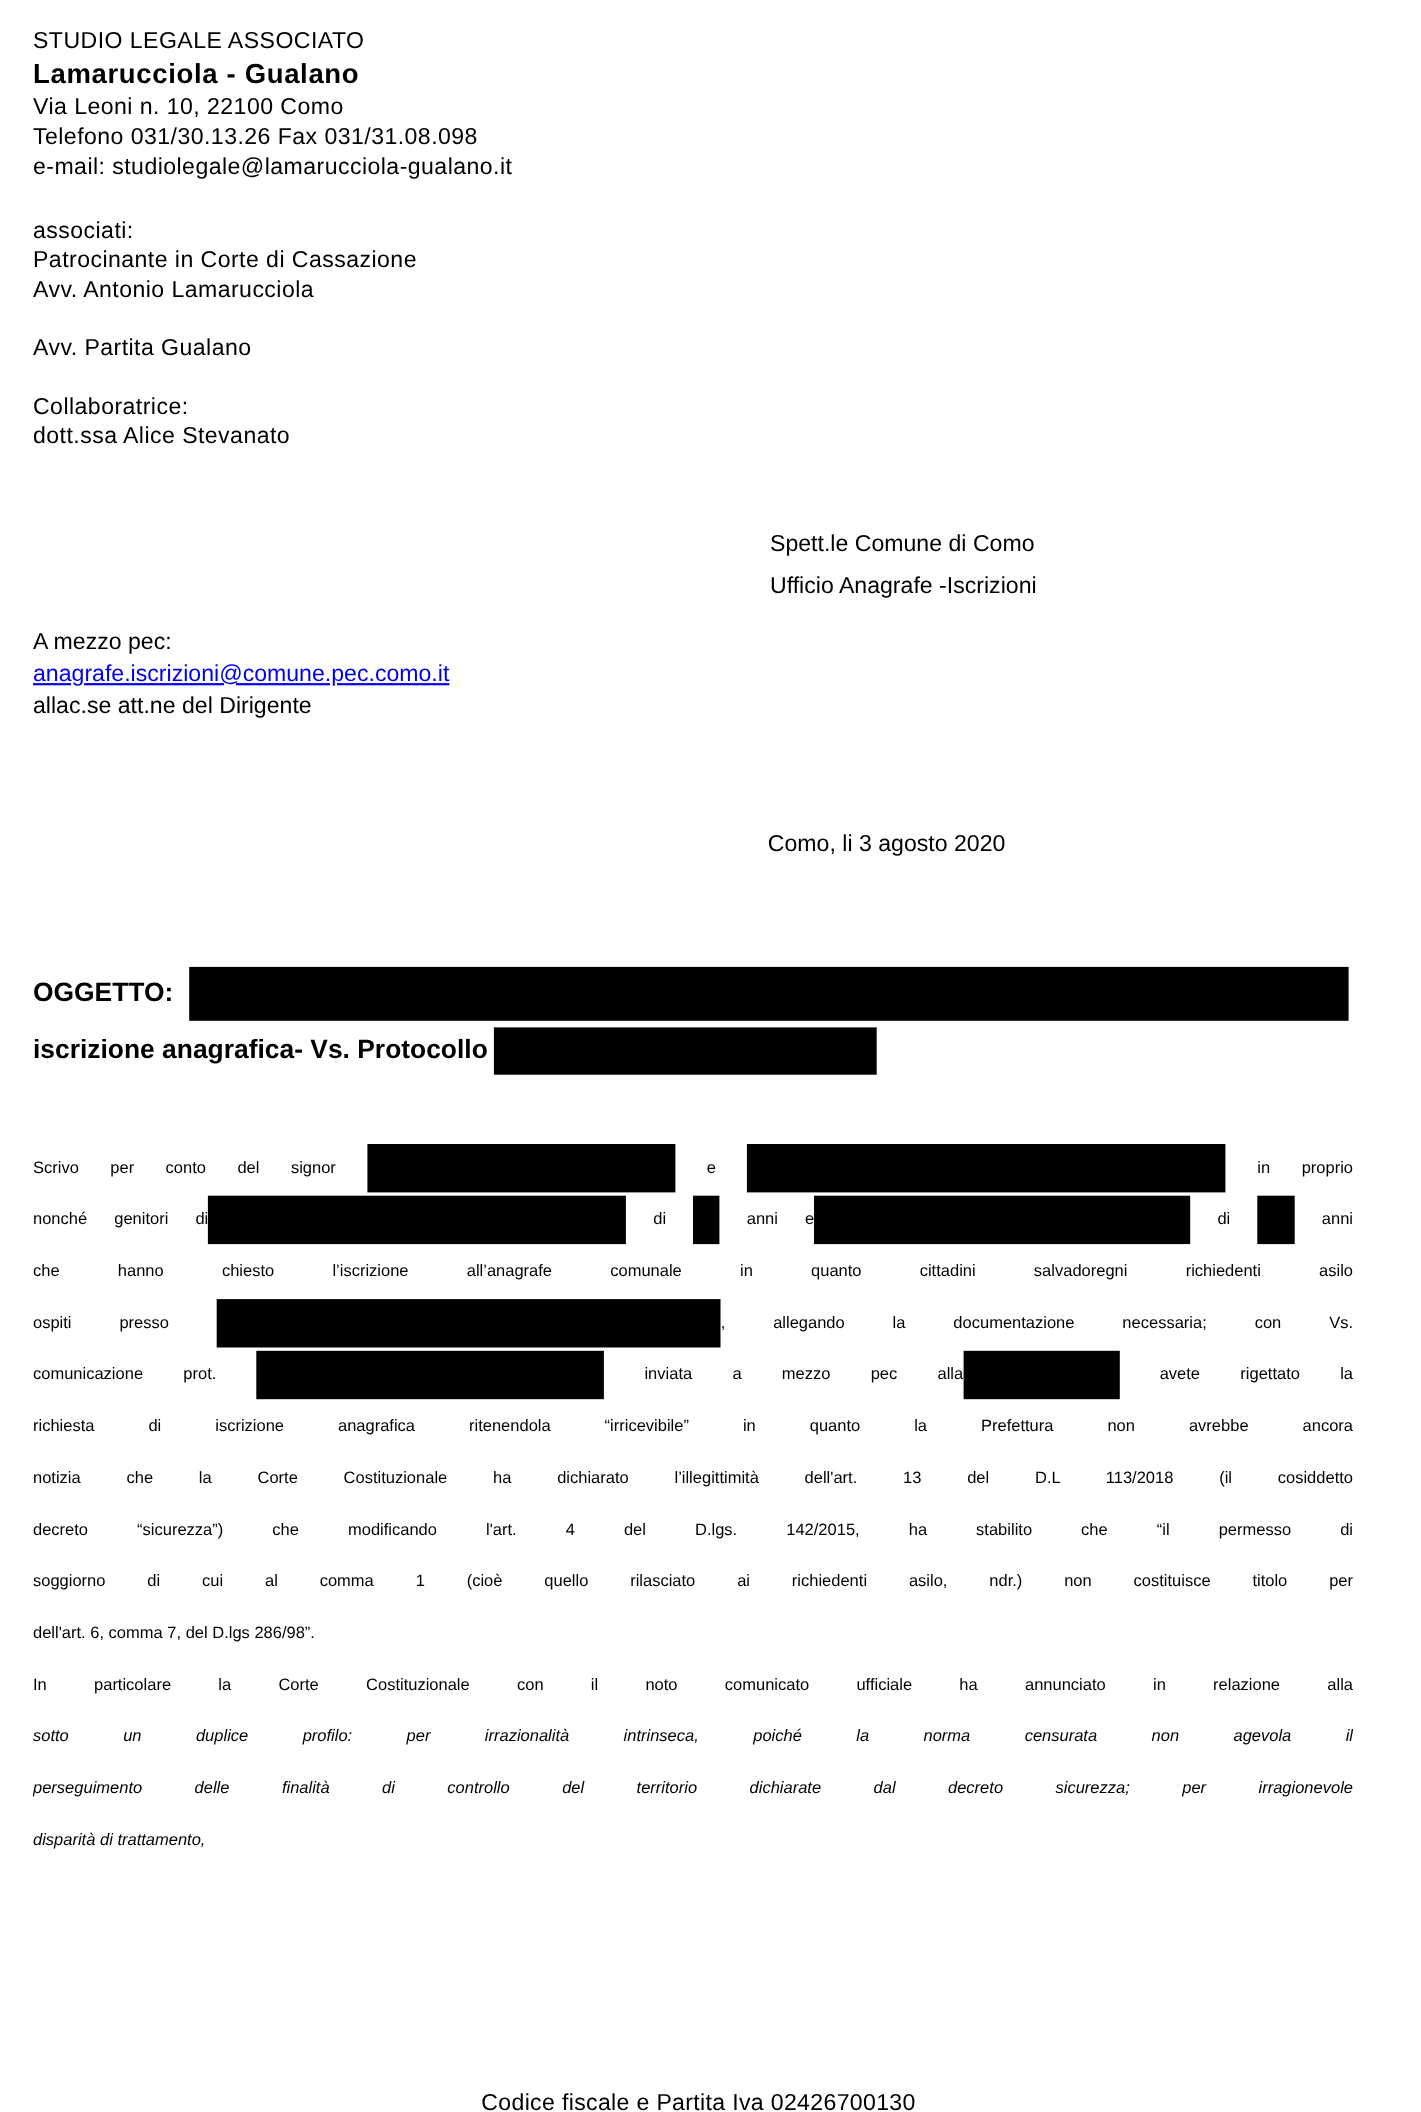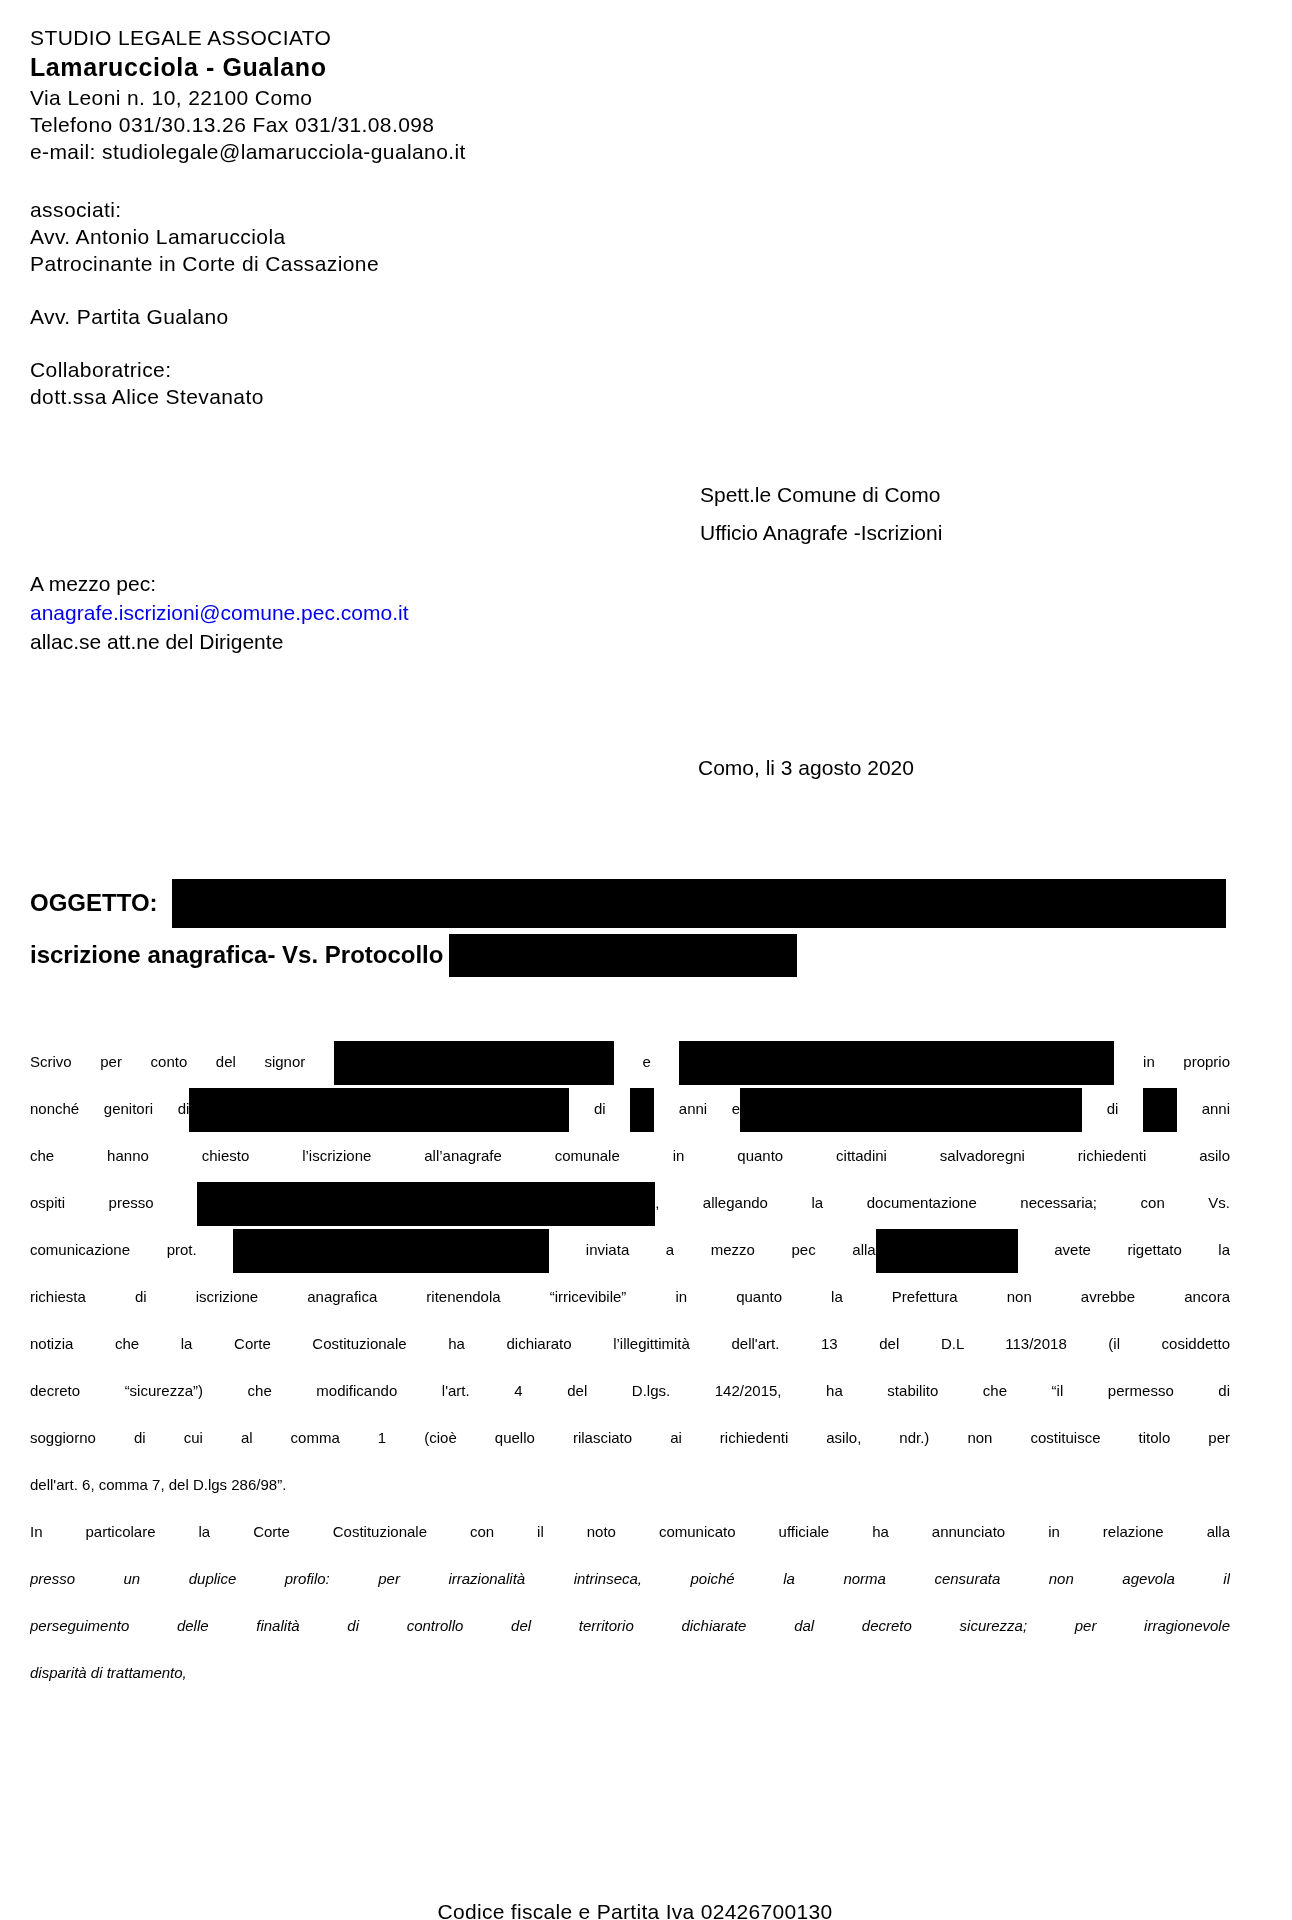--- a/index.html
+++ b/index.html
@@ -14,21 +14,21 @@
   .letterhead { position:absolute; left:30px; top:8px; font-size:21px; line-height:27px; letter-spacing:0.4px; }
   .lh-firm-name { font-size:25px; line-height:33px; font-weight:bold; letter-spacing:0.6px; }
   .lh-gap { margin-top:31px; }
   .lh-gap2 { margin-top:26px; }
 
   
   .recipient { position:absolute; left:700px; top:460px; font-size:21px; line-height:38px; }
 
   
   .pec { position:absolute; left:30px; top:553px; font-size:21px; line-height:29px; }
-  .pec-link { color:#0000ee; cursor:pointer;text-align:center; }
+  .pec-link { color:#0000ee; text-decoration:underline; cursor:pointer;text-align:center; }
 
   
   .dateline { position:absolute; left:698px; top:740px; font-size:21px; }
 
   
   .subject { position:absolute; left:30px; top:860px; width:1196px; font-weight:bold; font-size:24px; }
   .subject-line1 { display:flex; align-items:center; height:54px; }
   .subject-bar { flex:1; height:49px; background:#000; margin-left:14px; }
   .subject-line2 { display:flex; align-items:center; height:46px; margin-top:2px; }
   .subject-bar2 { width:348px; height:43px; background:#000; margin-left:6px; }
@@ -48,22 +48,22 @@
 
 <div class="page">
 
   <div class="letterhead">
     <div>STUDIO LEGALE ASSOCIATO</div>
     <div class="lh-firm-name">Lamarucciola - Gualano</div>
     <div>Via Leoni n. 10, 22100 Como</div>
     <div>Telefono 031/30.13.26 Fax 031/31.08.098</div>
     <div>e-mail: studiolegale@lamarucciola-gualano.it</div>
     <div class="lh-gap">associati:</div>
+    <div>Patrocinante in Corte di Cassazione</div>
     <div>Avv. Antonio Lamarucciola</div>
-    <div>Patrocinante in Corte di Cassazione</div>
     <div class="lh-gap2">Avv. Partita Gualano</div>
     <div class="lh-gap2">Collaboratrice:</div>
     <div>dott.ssa Alice Stevanato</div>
   </div>
 
   <div class="recipient">
     <div>Spett.le Comune di Como</div>
     <div>Ufficio Anagrafe -Iscrizioni</div>
   </div>
 
@@ -91,20 +91,20 @@
       <div class="body-line just"><span>nonché genitori di</span><span class="redact" style="width: 380px;"></span><span> di </span><span class="redact" style="width: 24px;"></span><span> anni e</span><span class="redact" style="width: 342px;"></span><span> di </span><span class="redact" style="width: 34px;"></span><span> anni</span></div>
       <div class="body-line just"><span>che hanno chiesto l’iscrizione all’anagrafe comunale in quanto cittadini salvadoregni richiedenti asilo</span></div>
       <div class="body-line just"><span>ospiti presso </span><span class="redact" style="width: 458px;"></span><span>, allegando la documentazione necessaria; con Vs.</span></div>
       <div class="body-line just"><span>comunicazione prot. </span><span class="redact" style="width: 316px;"></span><span> inviata a mezzo pec alla</span><span class="redact" style="width: 142px;"></span><span> avete rigettato la</span></div>
       <div class="body-line just"><span>richiesta di iscrizione anagrafica ritenendola “irricevibile” in quanto la Prefettura non avrebbe ancora</span></div>
       <div class="body-line just"><span>notizia che la Corte Costituzionale ha dichiarato l’illegittimità dell'art. 13 del D.L 113/2018 (il cosiddetto</span></div>
       <div class="body-line just"><span>decreto “sicurezza”) che modificando l'art. 4 del D.lgs. 142/2015, ha stabilito che “il permesso di</span></div>
       <div class="body-line just"><span>soggiorno di cui al comma 1 (cioè quello rilasciato ai richiedenti asilo, ndr.) non costituisce titolo per</span></div>
       <div class="body-line"><span>dell'art. 6, comma 7, del D.lgs 286/98”.</span></div>
       <div class="body-line just"><span>In particolare la Corte Costituzionale con il noto comunicato ufficiale ha annunciato in relazione alla</span></div>
-      <div class="body-line just ital"><span>presso un duplice profilo: per irrazionalità intrinseca, poiché la norma censurata non agevola il</span></div>
+      <div class="body-line just ital"><span>sotto un duplice profilo: per irrazionalità intrinseca, poiché la norma censurata non agevola il</span></div>
       <div class="body-line just ital"><span>perseguimento delle finalità di controllo del territorio dichiarate dal decreto sicurezza; per irragionevole</span></div>
       <div class="body-line ital"><span>disparità di trattamento,</span></div>
     </div>
 
   <div class="footer">Codice fiscale e Partita Iva 02426700130</div>
 
 </div>
 
 </body></html>

